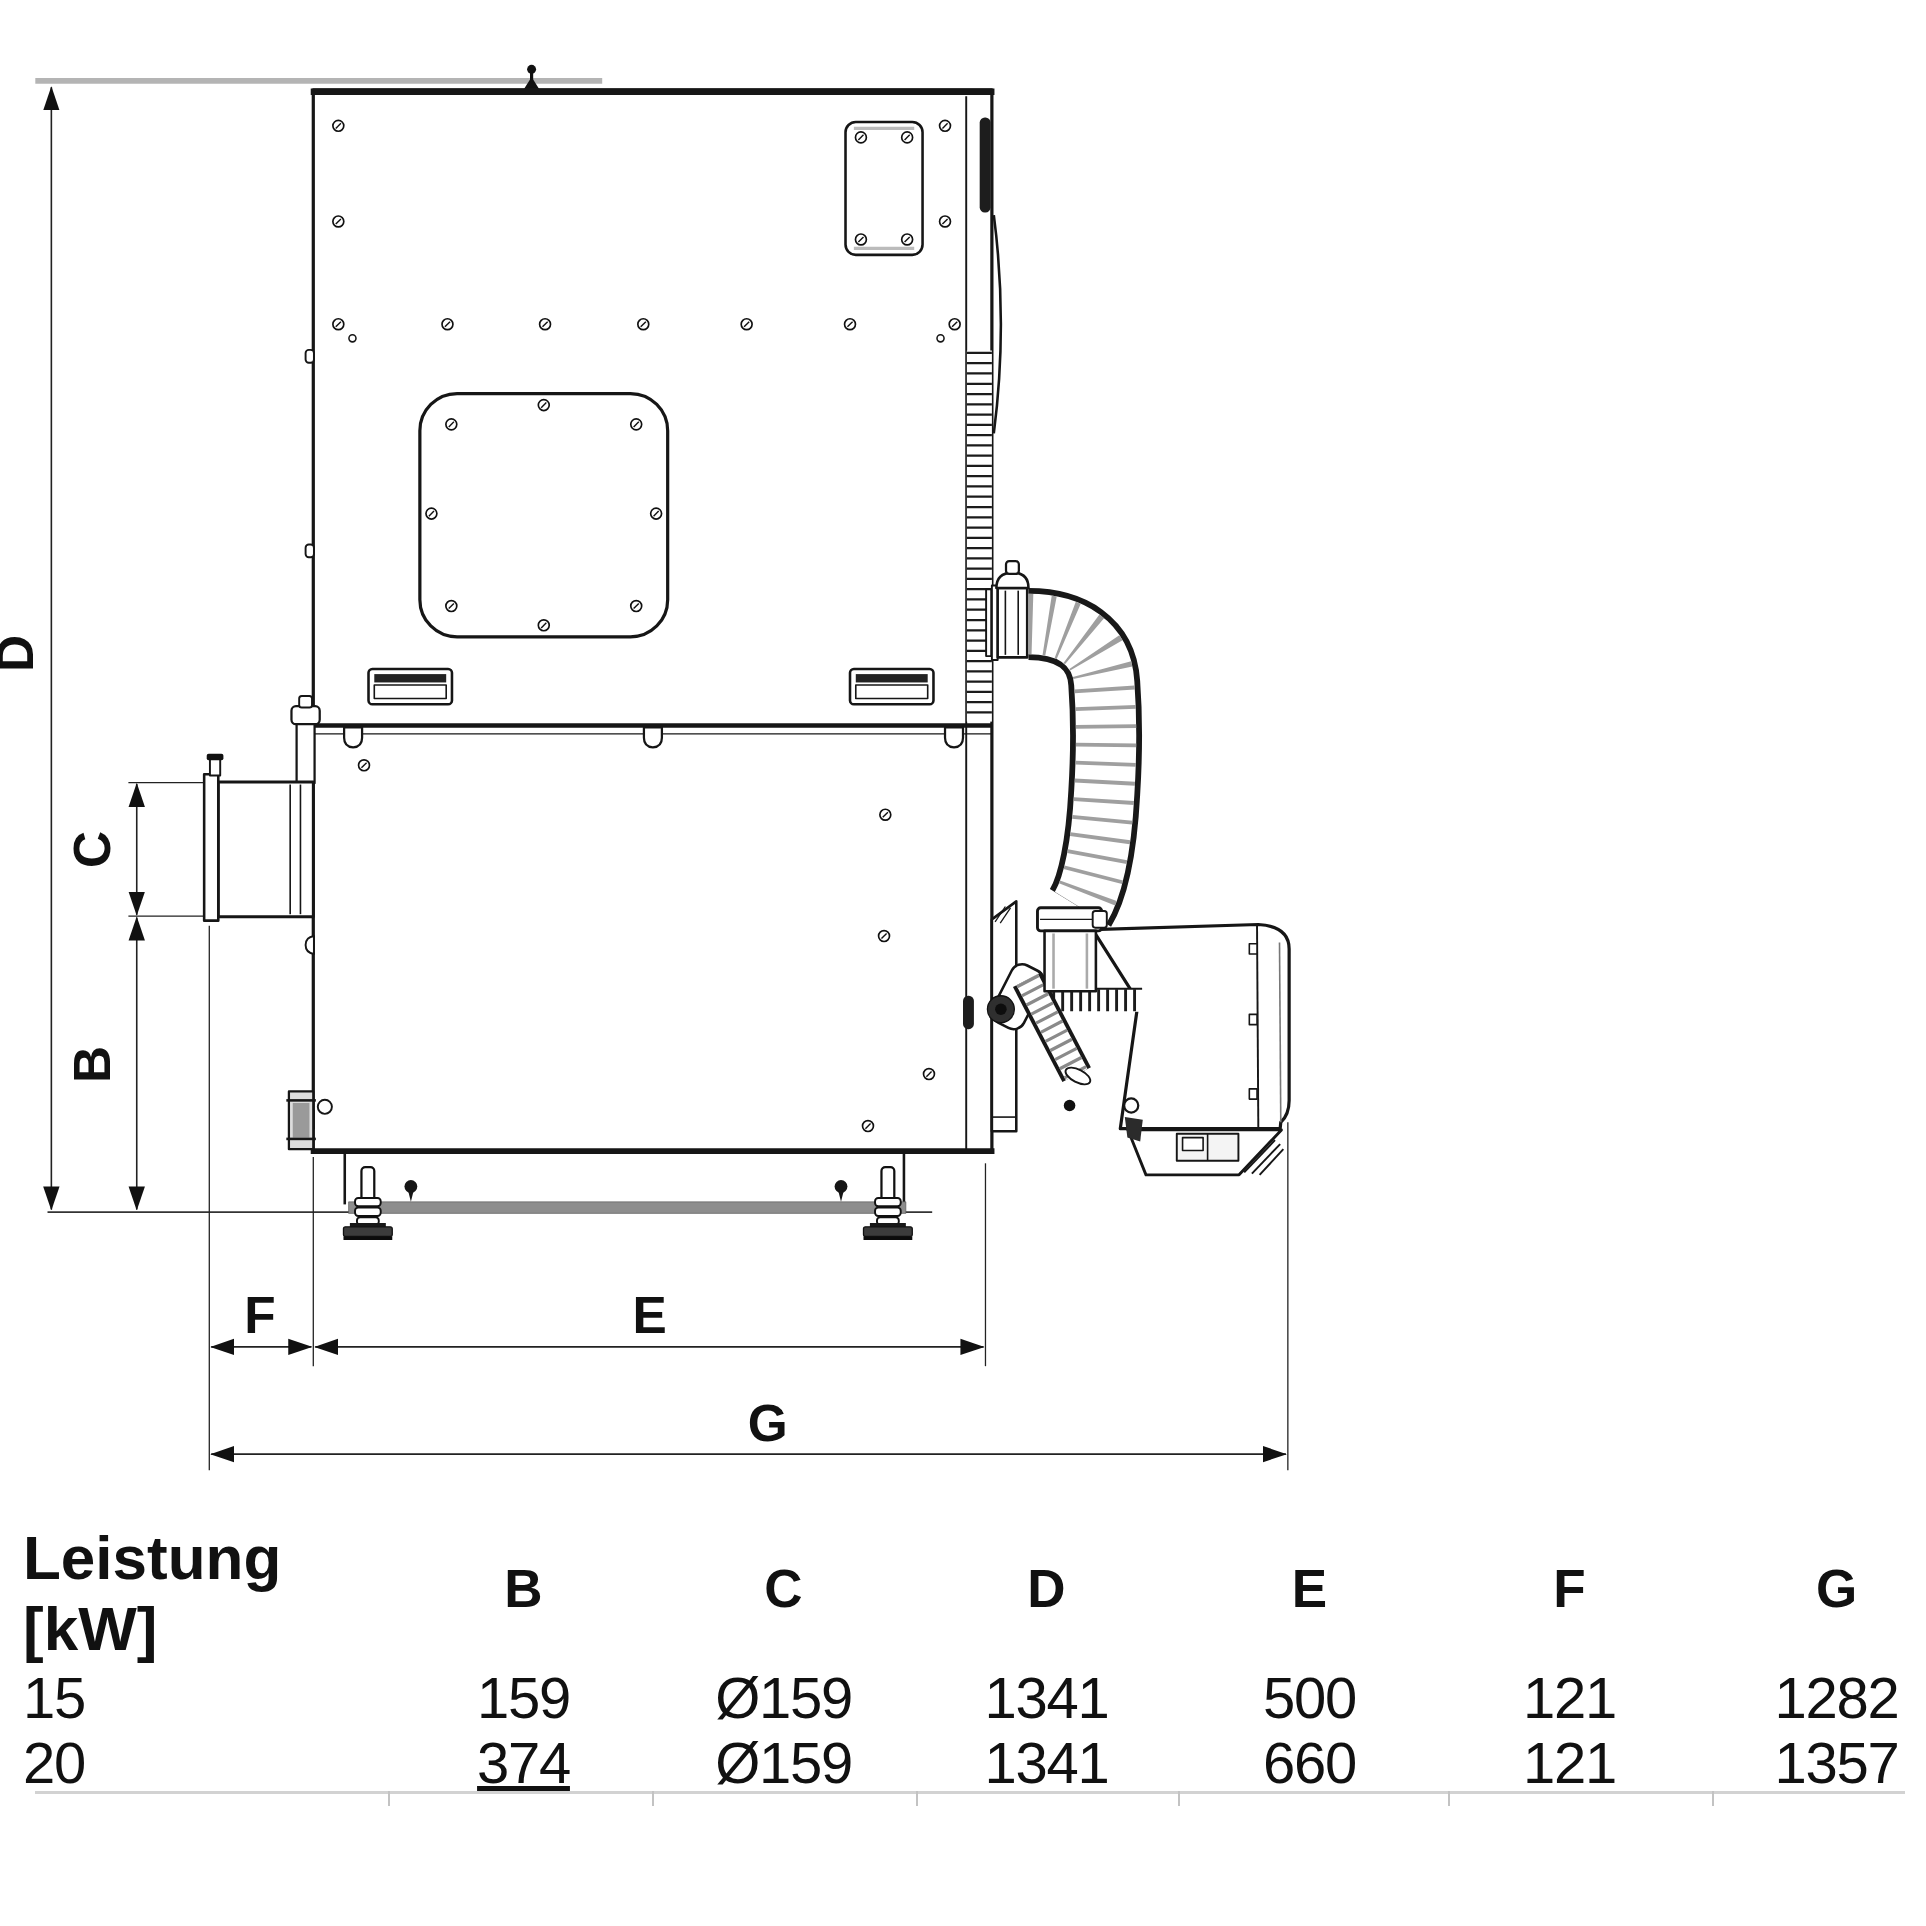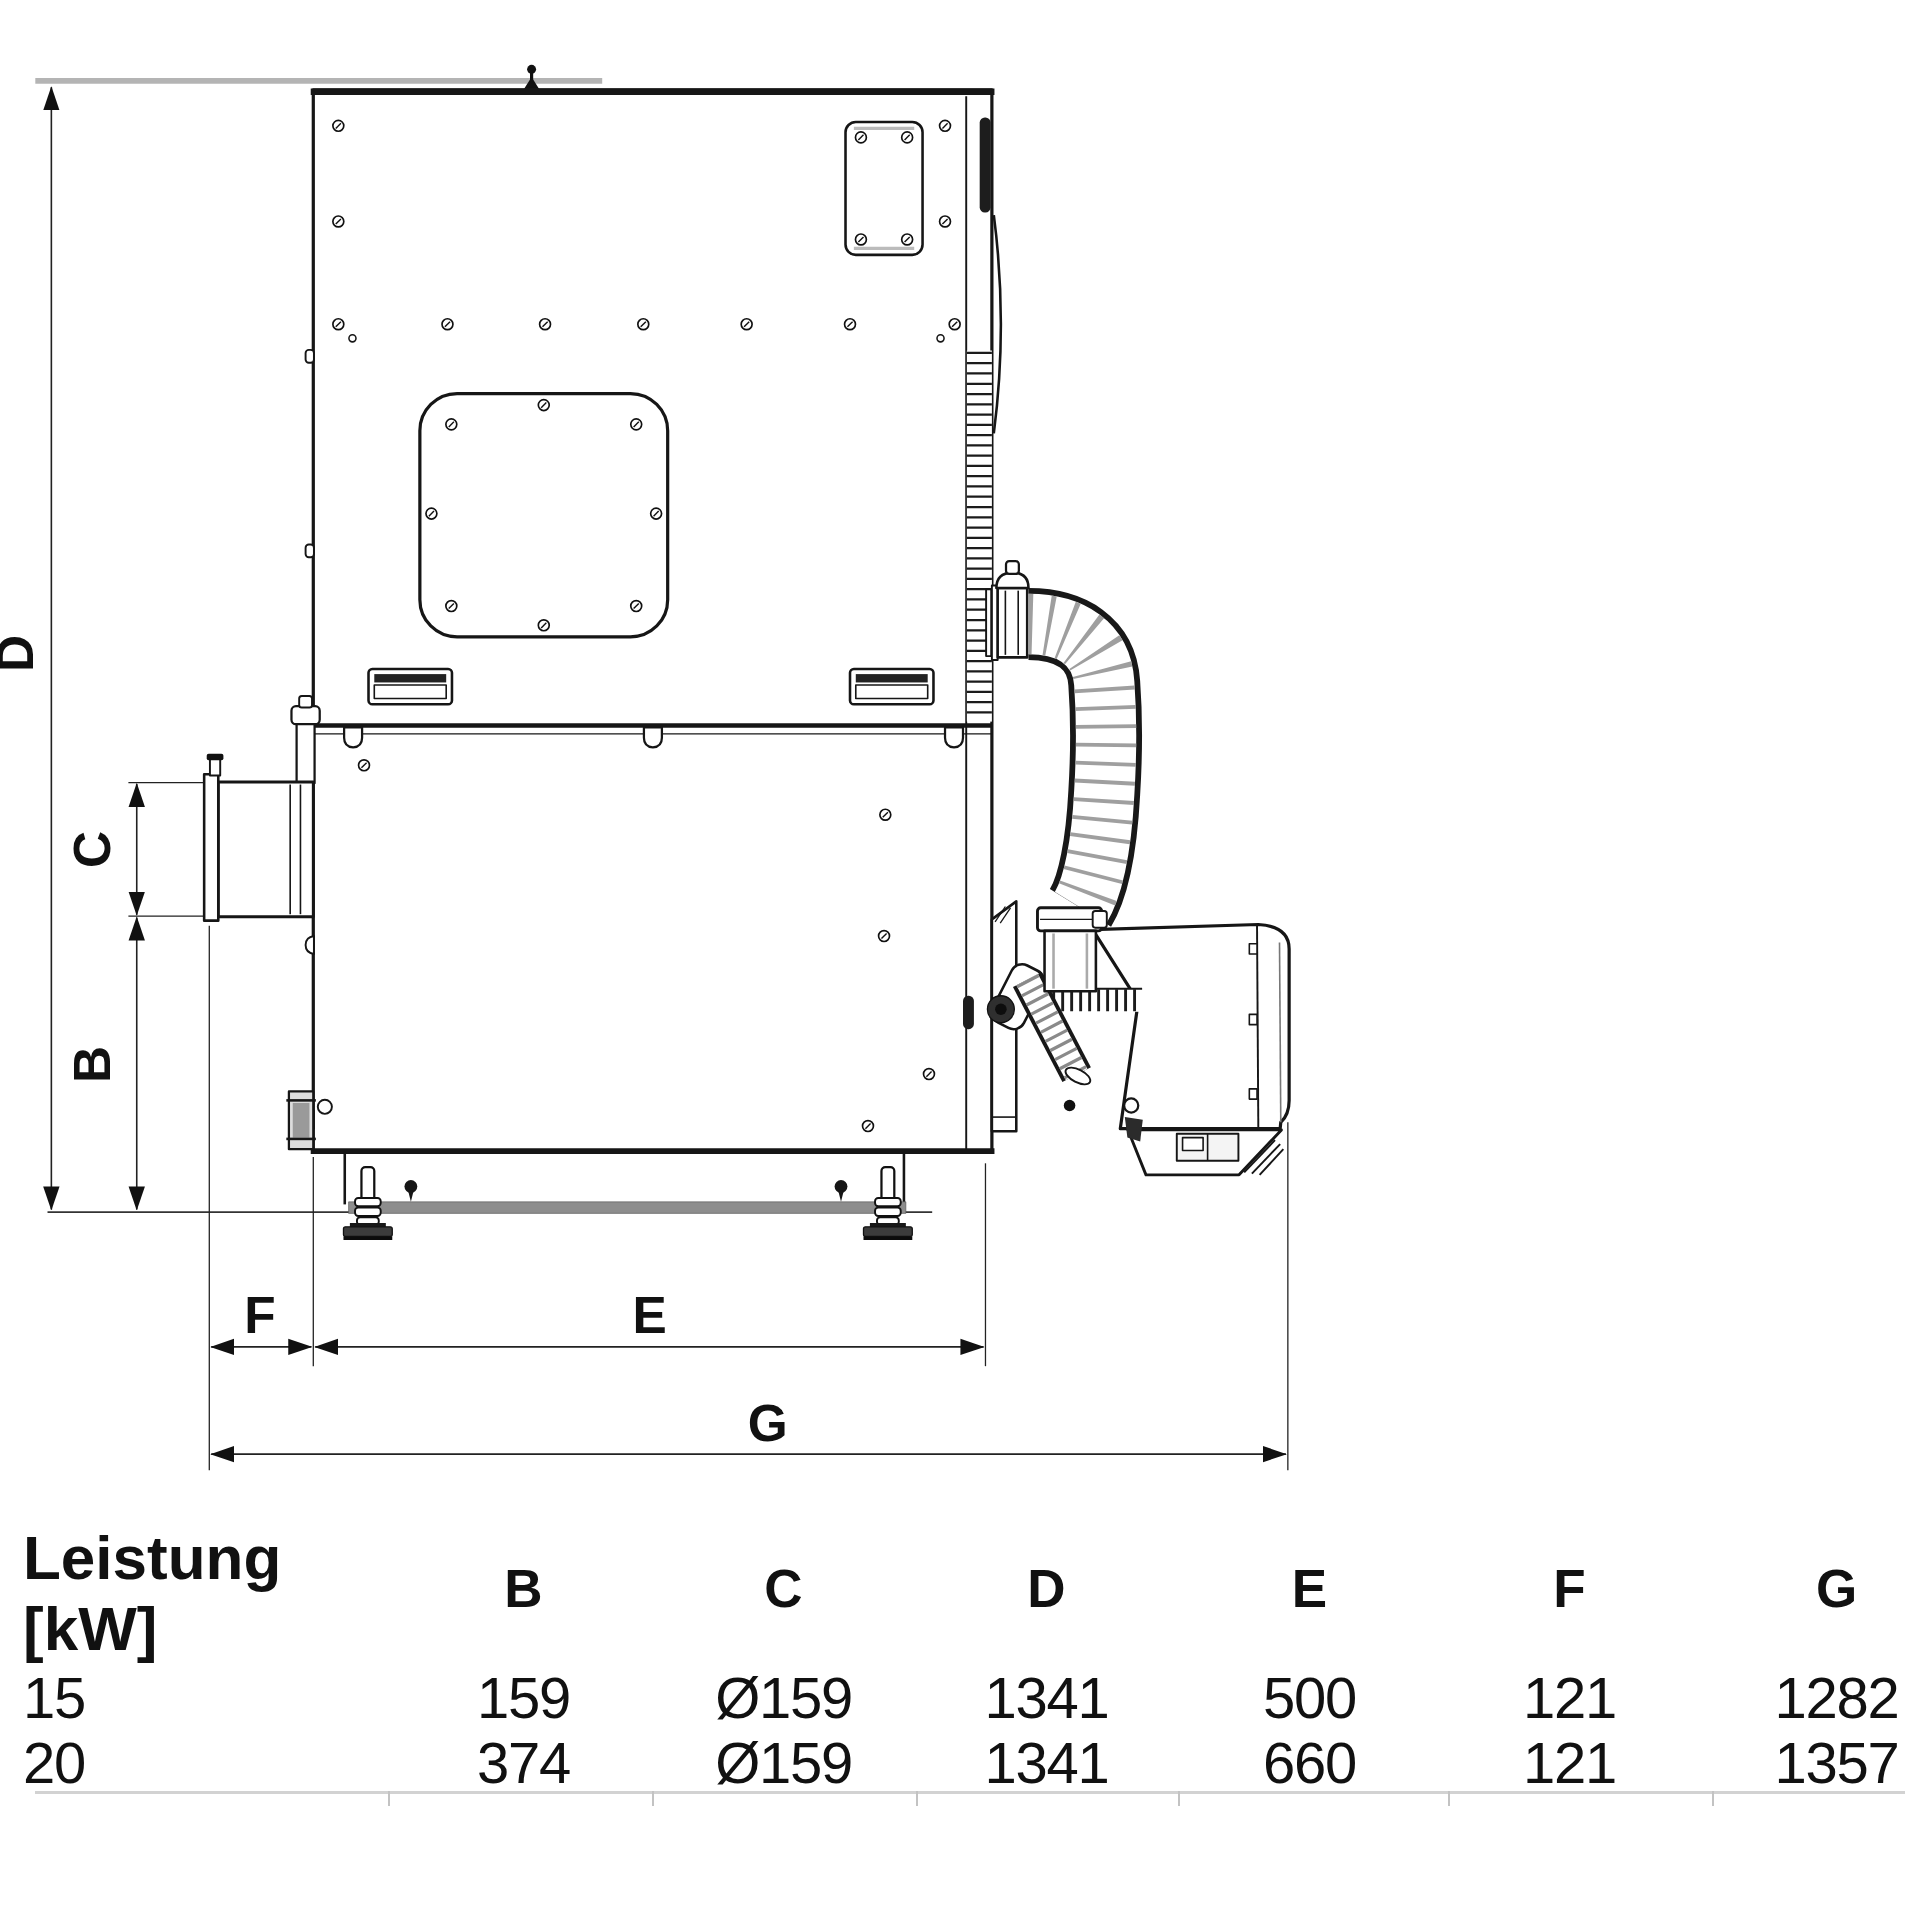--- a/index.html
+++ b/index.html
@@ -314,21 +314,21 @@
       <div class="tcell tval" style="left:421px; top:1662px;">159</div>
       <div class="tcell tval" style="left:681px;top:1662px;">Ø159</div>
       <div class="tcell tval" style="left:944px;top:1662px;">1341</div>
       <div class="tcell tval" style="left:1207px;top:1662px;">500</div>
       <div class="tcell tval" style="left:1467px;top:1662px;">121</div>
       <div class="tcell tval" style="left:1734px;top:1662px;">1282</div>
     </div>
 
     <div>
       <div class="tkw tval" style="top:1727px;">20</div>
-      <div class="tcell tval" style="left:421px; top:1727px;">374</div>
+      <div class="tcell tval" style="left:421px; top:1727px;text-decoration:underline;">374</div>
       <div class="tcell tval" style="left:681px;top:1727px;">Ø159</div>
       <div class="tcell tval" style="left:944px;top:1727px;">1341</div>
       <div class="tcell tval" style="left:1207px;top:1727px;">660</div>
       <div class="tcell tval" style="left:1467px;top:1727px;">121</div>
       <div class="tcell tval" style="left:1734px;top:1727px;">1357</div>
     </div>
 
     <div class="rule" style="left:35px;top:1791px;width:1870px;height:2.6px;"></div>
     <div class="tick" style="left:388px; top:1791px;"></div>
     <div class="tick" style="left:652px;top:1791px;"></div>

